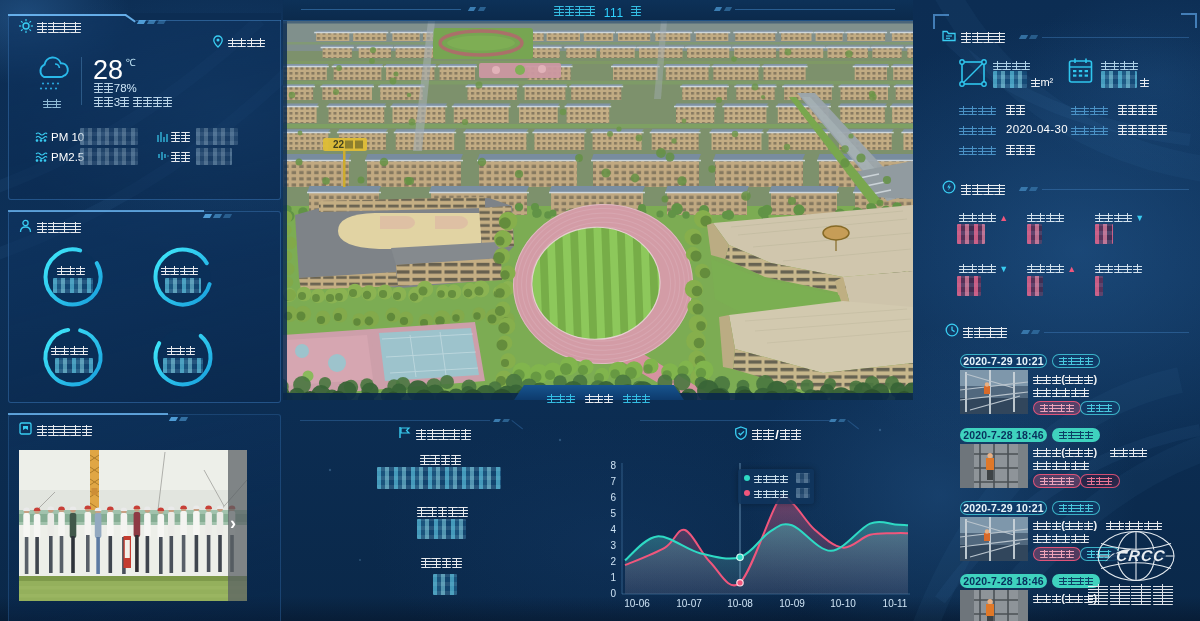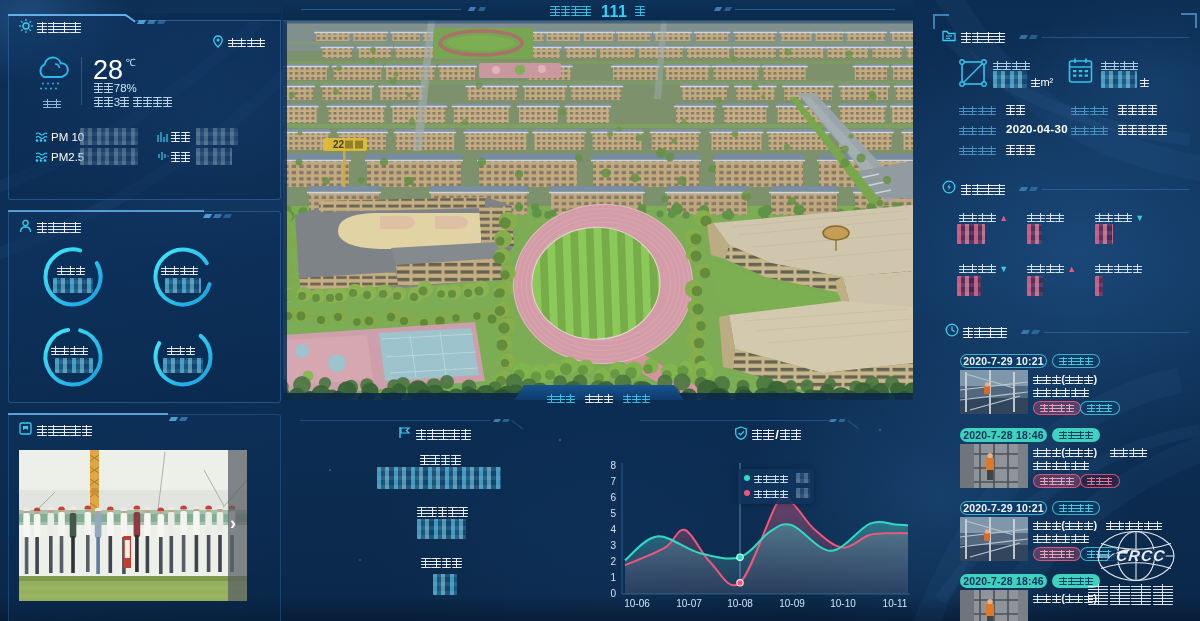--- a/index.html
+++ b/index.html
@@ -60,21 +60,21 @@
  <div class="abs" style="left:18px;top:9px;width:160px;height:1px;background:rgba(70,140,205,.5)"></div>
  <div class="abs" style="left:452px;top:9px;width:160px;height:1px;background:rgba(70,140,205,.5)"></div>
  <div class="abs" style="left:186px;top:7px;width:6px;height:4px;background:rgba(80,160,220,.7);transform:skewX(-30deg)"></div>
  <div class="abs" style="left:196px;top:7px;width:6px;height:4px;background:rgba(80,160,220,.45);transform:skewX(-30deg)"></div>
  <div class="abs" style="left:432px;top:7px;width:6px;height:4px;background:rgba(80,160,220,.7);transform:skewX(-30deg)"></div>
  <div class="abs" style="left:442px;top:7px;width:6px;height:4px;background:rgba(80,160,220,.45);transform:skewX(-30deg)"></div>
 </div>
 
 <div class="abs" style="left:283px;top:3px;width:630px;text-align:center;white-space:nowrap">
  <span class="cy" style="font-size:12px;font-weight:bold;vertical-align:2px"><i class="z"></i><i class="z"></i><i class="z"></i><i class="z"></i></span>
- <span style="color:#2fd3ff;font-size:16px;font-weight:bold;letter-spacing:.5px">&nbsp;111</span>
+ <span style="color:#2fd3ff;font-size:12px;font-weight:normal;letter-spacing:.5px">&nbsp;111</span>
  <span class="cy" style="font-size:12px;font-weight:bold;vertical-align:2px">&nbsp;<i class="z"></i></span>
 </div>
 
 <div class="abs" style="left:283px;top:21px;width:630px;height:379px">
       <svg width="630" height="379" viewBox="0 0 630 379">
 <defs>
 <pattern id="win" width="5.5" height="5" patternUnits="userSpaceOnUse">
  <rect x="1" y="1" width="3" height="2.6" fill="rgba(92,84,66,.6)"></rect>
 </pattern>
 <pattern id="win2" width="7.5" height="6.2" patternUnits="userSpaceOnUse">
@@ -1571,21 +1571,21 @@
 
 <div class="lbl wh" style="left:1140px;top:76px;font-size:11px"><i class="z"></i></div>
 
 <div class="lbl bl" style="left:959px;top:104px;font-size:11px"><i class="z"></i><i class="z"></i><i class="z"></i><i class="z"></i></div>
 <div class="lbl wh" style="left:1006px;top:104px;font-size:11.5px;font-weight:bold"><i class="z"></i><i class="z"></i></div>
 
 <div class="lbl bl" style="left:1071px;top:104px;font-size:11px"><i class="z"></i><i class="z"></i><i class="z"></i><i class="z"></i></div>
 <div class="lbl wh" style="left:1118px;top:104px;font-size:11.5px;font-weight:bold"><i class="z"></i><i class="z"></i><i class="z"></i><i class="z"></i></div>
 
 <div class="lbl bl" style="left:959px;top:124px;font-size:11px"><i class="z"></i><i class="z"></i><i class="z"></i><i class="z"></i></div>
-<div class="lbl wh" style="left:1006px;top:123px;font-size:11.5px;font-weight:bold;letter-spacing:.3px">2020-04-30</div>
+<div class="lbl wh" style="left:1006px;top:123px;font-size:11.5px;font-weight:normal;letter-spacing:.3px">2020-04-30</div>
 
 <div class="lbl bl" style="left:1071px;top:124px;font-size:11px"><i class="z"></i><i class="z"></i><i class="z"></i><i class="z"></i></div>
 <div class="lbl wh" style="left:1118px;top:124px;font-size:11.5px;font-weight:bold"><i class="z"></i><i class="z"></i><i class="z"></i><i class="z"></i><i class="z"></i></div>
 
 <div class="lbl bl" style="left:959px;top:144px;font-size:11px"><i class="z"></i><i class="z"></i><i class="z"></i><i class="z"></i></div>
 <div class="lbl wh" style="left:1006px;top:144px;font-size:11.5px;font-weight:bold"><i class="z"></i><i class="z"></i><i class="z"></i></div>
 
 <svg class="abs" style="left:942px;top:180px" width="14" height="14" viewBox="0 0 14 14">
       <circle cx="7" cy="7" r="5.8" fill="none" stroke="#39cdf2" stroke-width="1.3"></circle>
       <path d="M7.8 3.5 L5.2 7.4 h1.8 L6.2 10.5 L8.9 6.6 H7 Z" fill="#39cdf2"></path>

